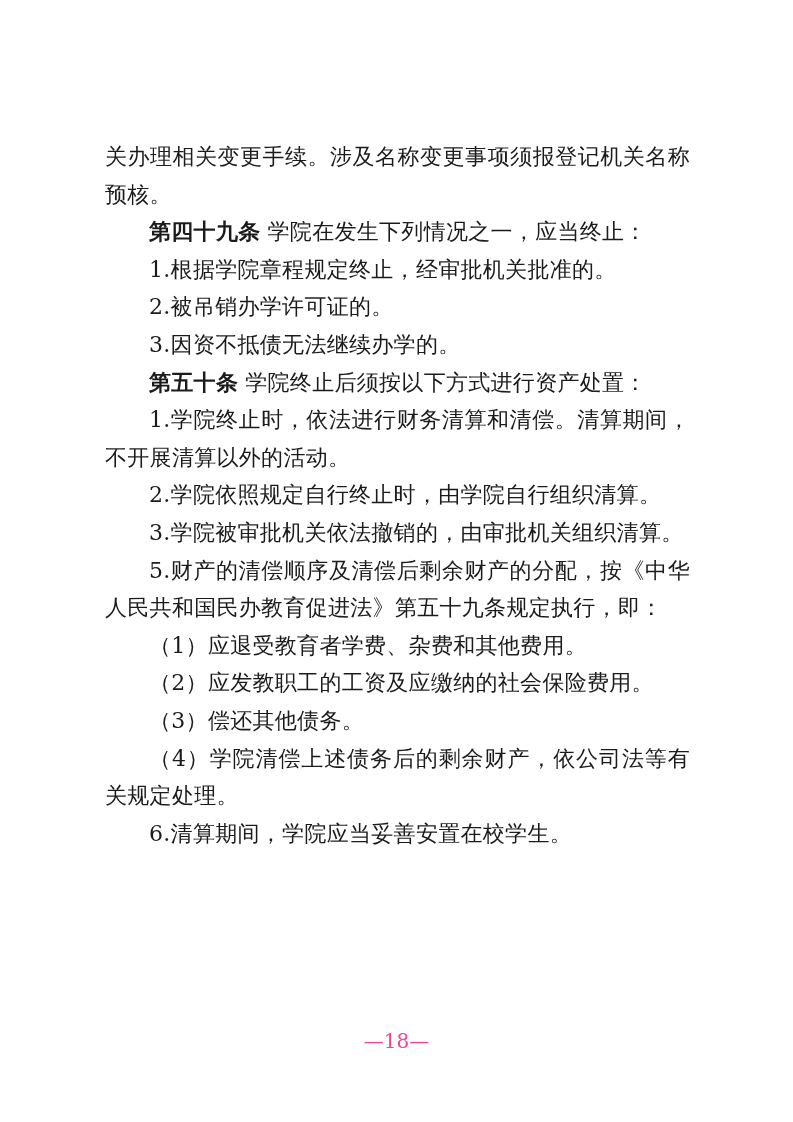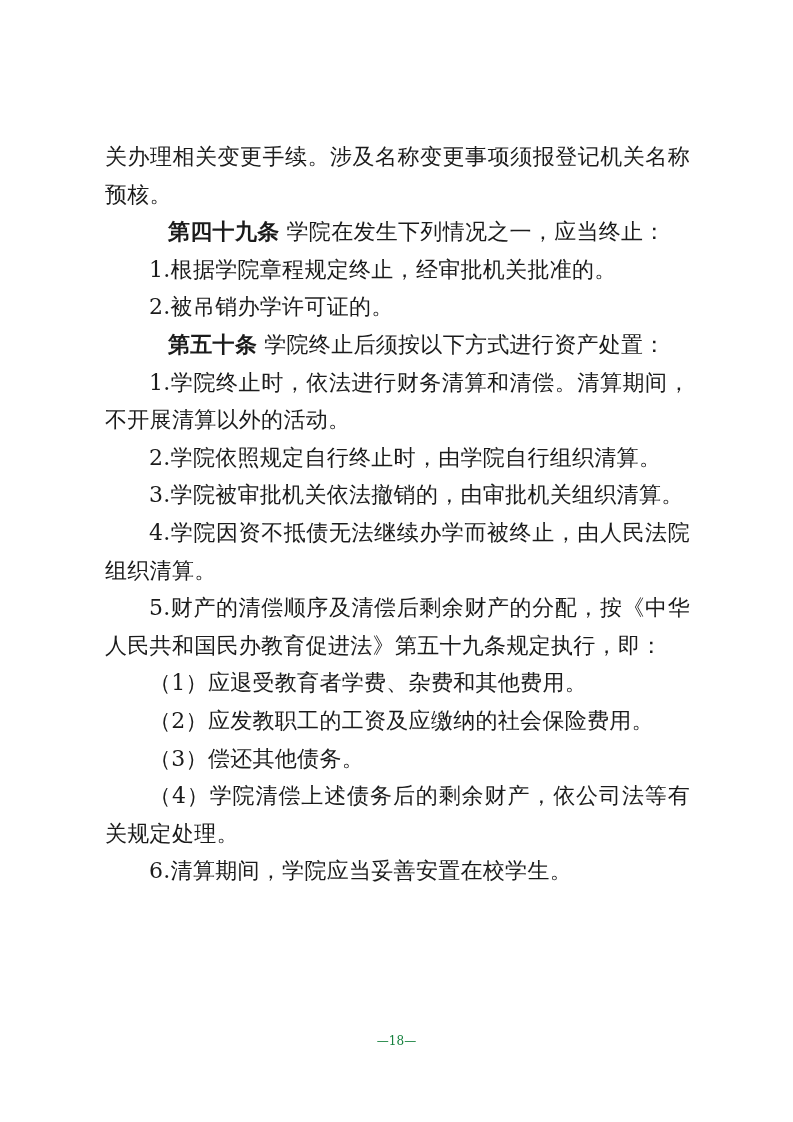--- a/index.html
+++ b/index.html
@@ -29,47 +29,46 @@
   .para {
     margin: 0;
     padding: 0;
   }
   .para.indent {
     text-indent: 2em;
   }
   .run.bold {
     font-weight: bold;
     margin-right: 0.32em;
-    margin-left: 19px;
   }
   .page-footer {
     position: absolute;
     left: 0;
     top: 1028px;
     width: 793px;
     text-align: center;
-    font-size: 12px;
+    font-size: 20px;
     line-height: 26px;
-    color: #15803d;
+    color: #ec4899;
   }
 </style>
 </head>
 <body>
 
 <div class="page">
   <div class="doc-body">
       <p class="para"><span class="run">关办理相关变更手续。涉及名称变更事项须报登记机关名称预核。</span></p>
       <p class="para indent"><span class="run bold">第四十九条</span><span class="run">学院在发生下列情况之一，应当终止：</span></p>
       <p class="para indent"><span class="run">1.根据学院章程规定终止，经审批机关批准的。</span></p>
       <p class="para indent"><span class="run">2.被吊销办学许可证的。</span></p>
+      <p class="para indent"><span class="run">3.因资不抵债无法继续办学的。</span></p>
       <p class="para indent"><span class="run bold">第五十条</span><span class="run">学院终止后须按以下方式进行资产处置：</span></p>
       <p class="para indent"><span class="run">1.学院终止时，依法进行财务清算和清偿。清算期间，不开展清算以外的活动。</span></p>
       <p class="para indent"><span class="run">2.学院依照规定自行终止时，由学院自行组织清算。</span></p>
       <p class="para indent"><span class="run">3.学院被审批机关依法撤销的，由审批机关组织清算。</span></p>
-      <p class="para indent"><span class="run">4.学院因资不抵债无法继续办学而被终止，由人民法院组织清算。</span></p>
       <p class="para indent"><span class="run">5.财产的清偿顺序及清偿后剩余财产的分配，按《中华人民共和国民办教育促进法》第五十九条规定执行，即：</span></p>
       <p class="para indent"><span class="run">（1）应退受教育者学费、杂费和其他费用。</span></p>
       <p class="para indent"><span class="run">（2）应发教职工的工资及应缴纳的社会保险费用。</span></p>
       <p class="para indent"><span class="run">（3）偿还其他债务。</span></p>
       <p class="para indent"><span class="run">（4）学院清偿上述债务后的剩余财产，依公司法等有关规定处理。</span></p>
       <p class="para indent"><span class="run">6.清算期间，学院应当妥善安置在校学生。</span></p>
     </div>
   <div class="page-footer">
     <span>—18—</span>
   </div>

